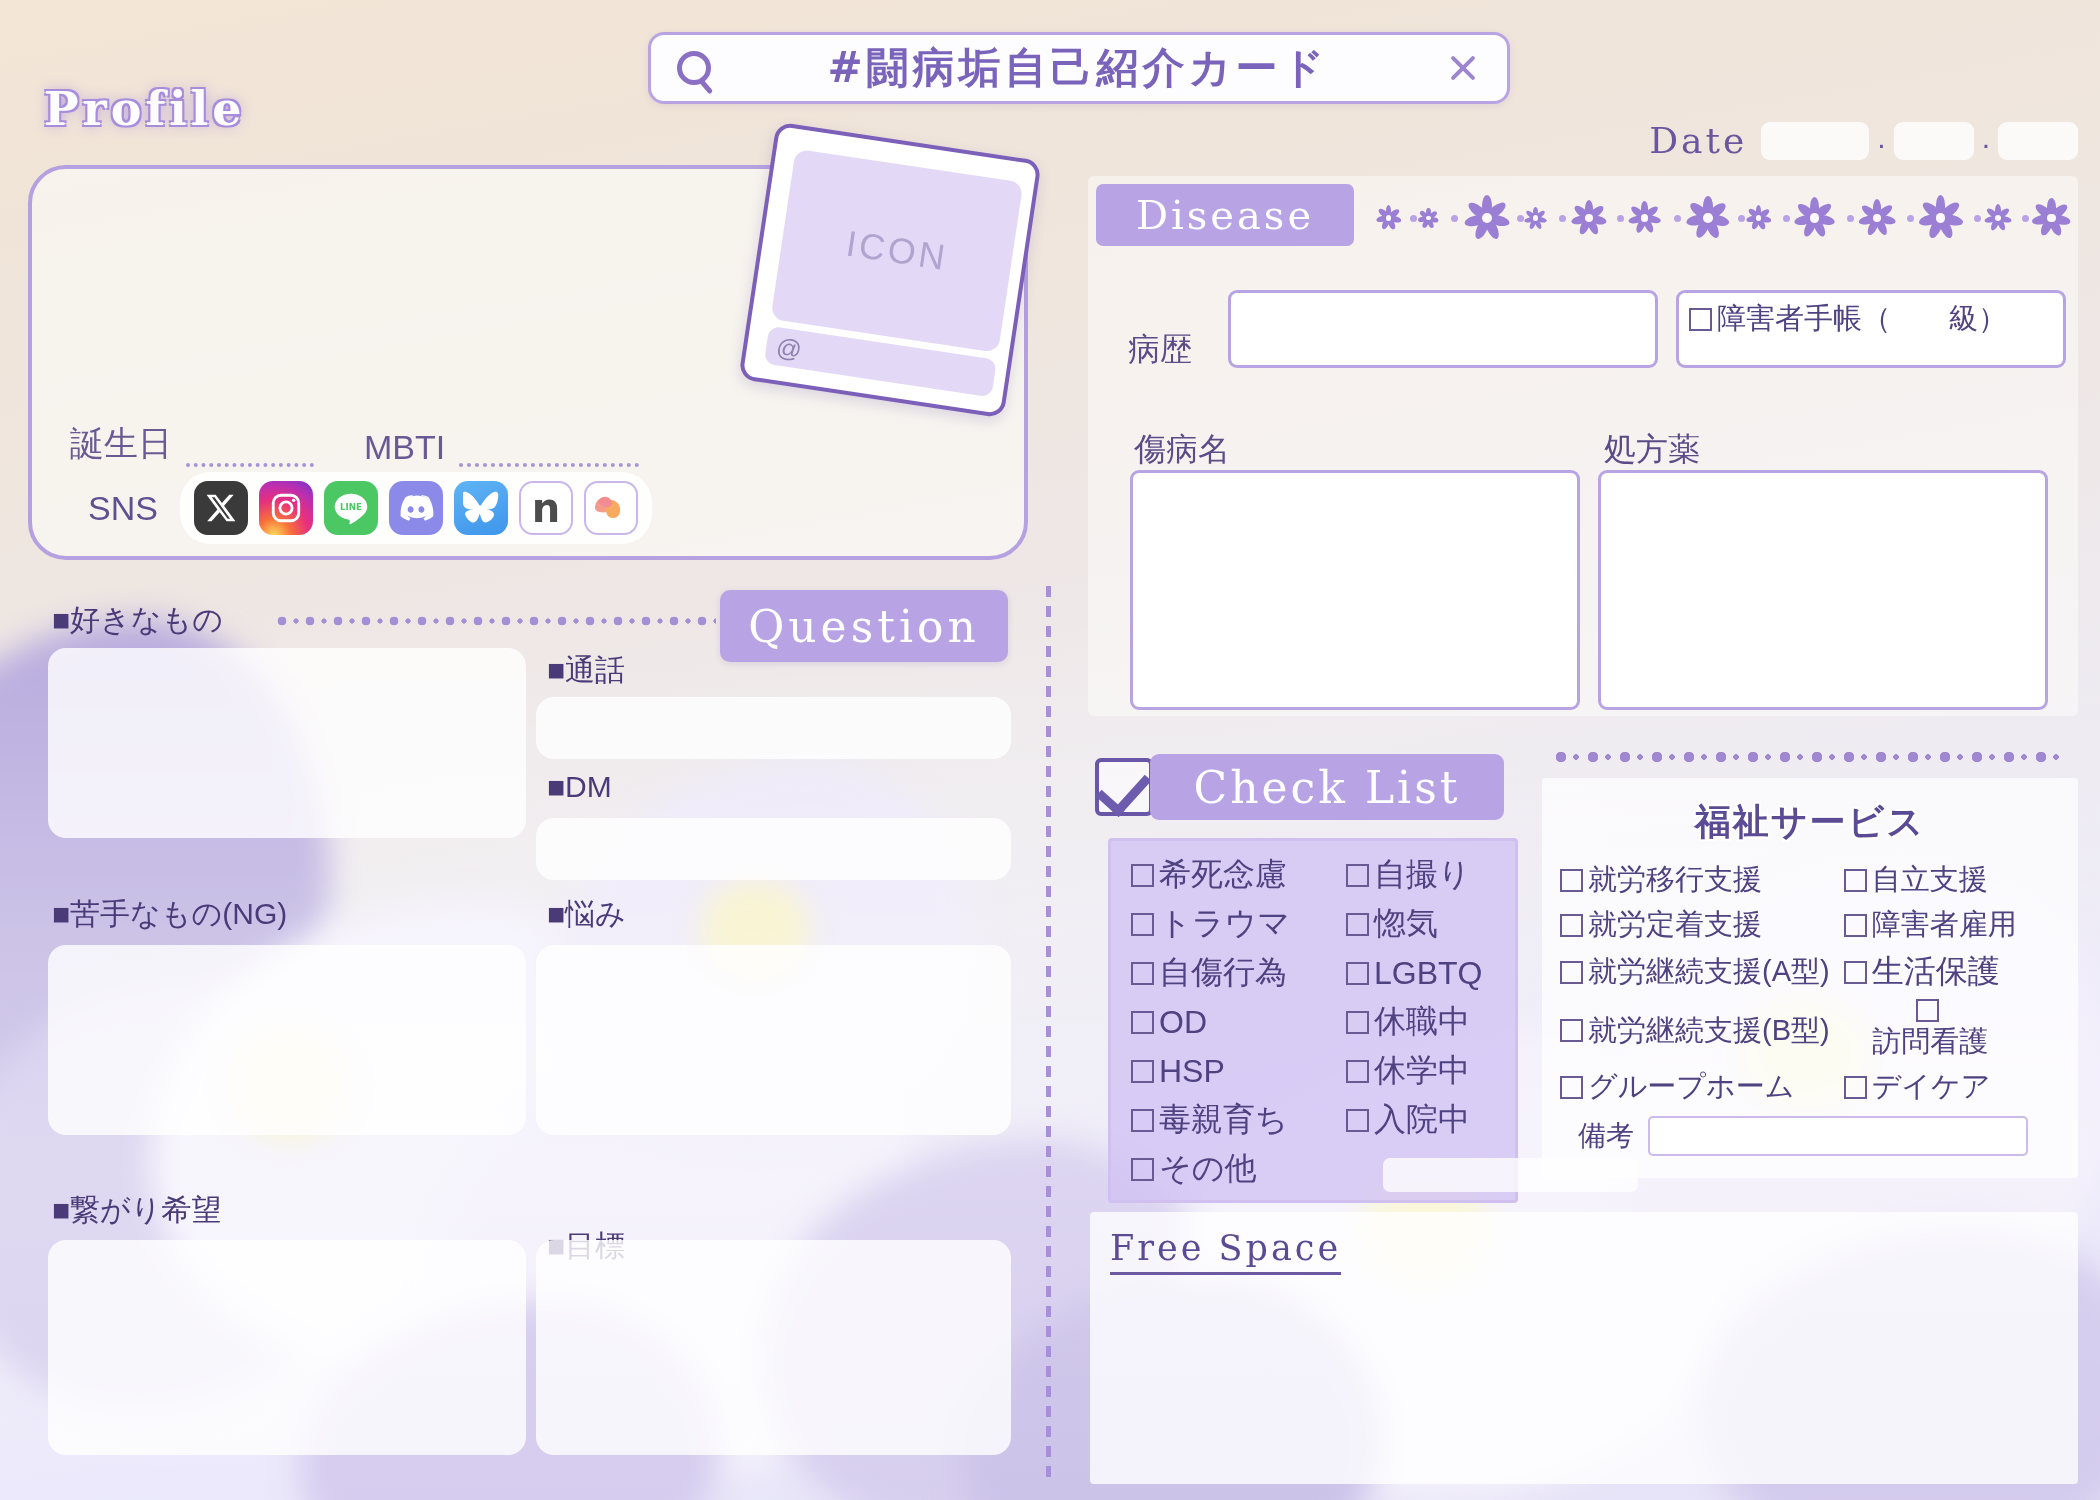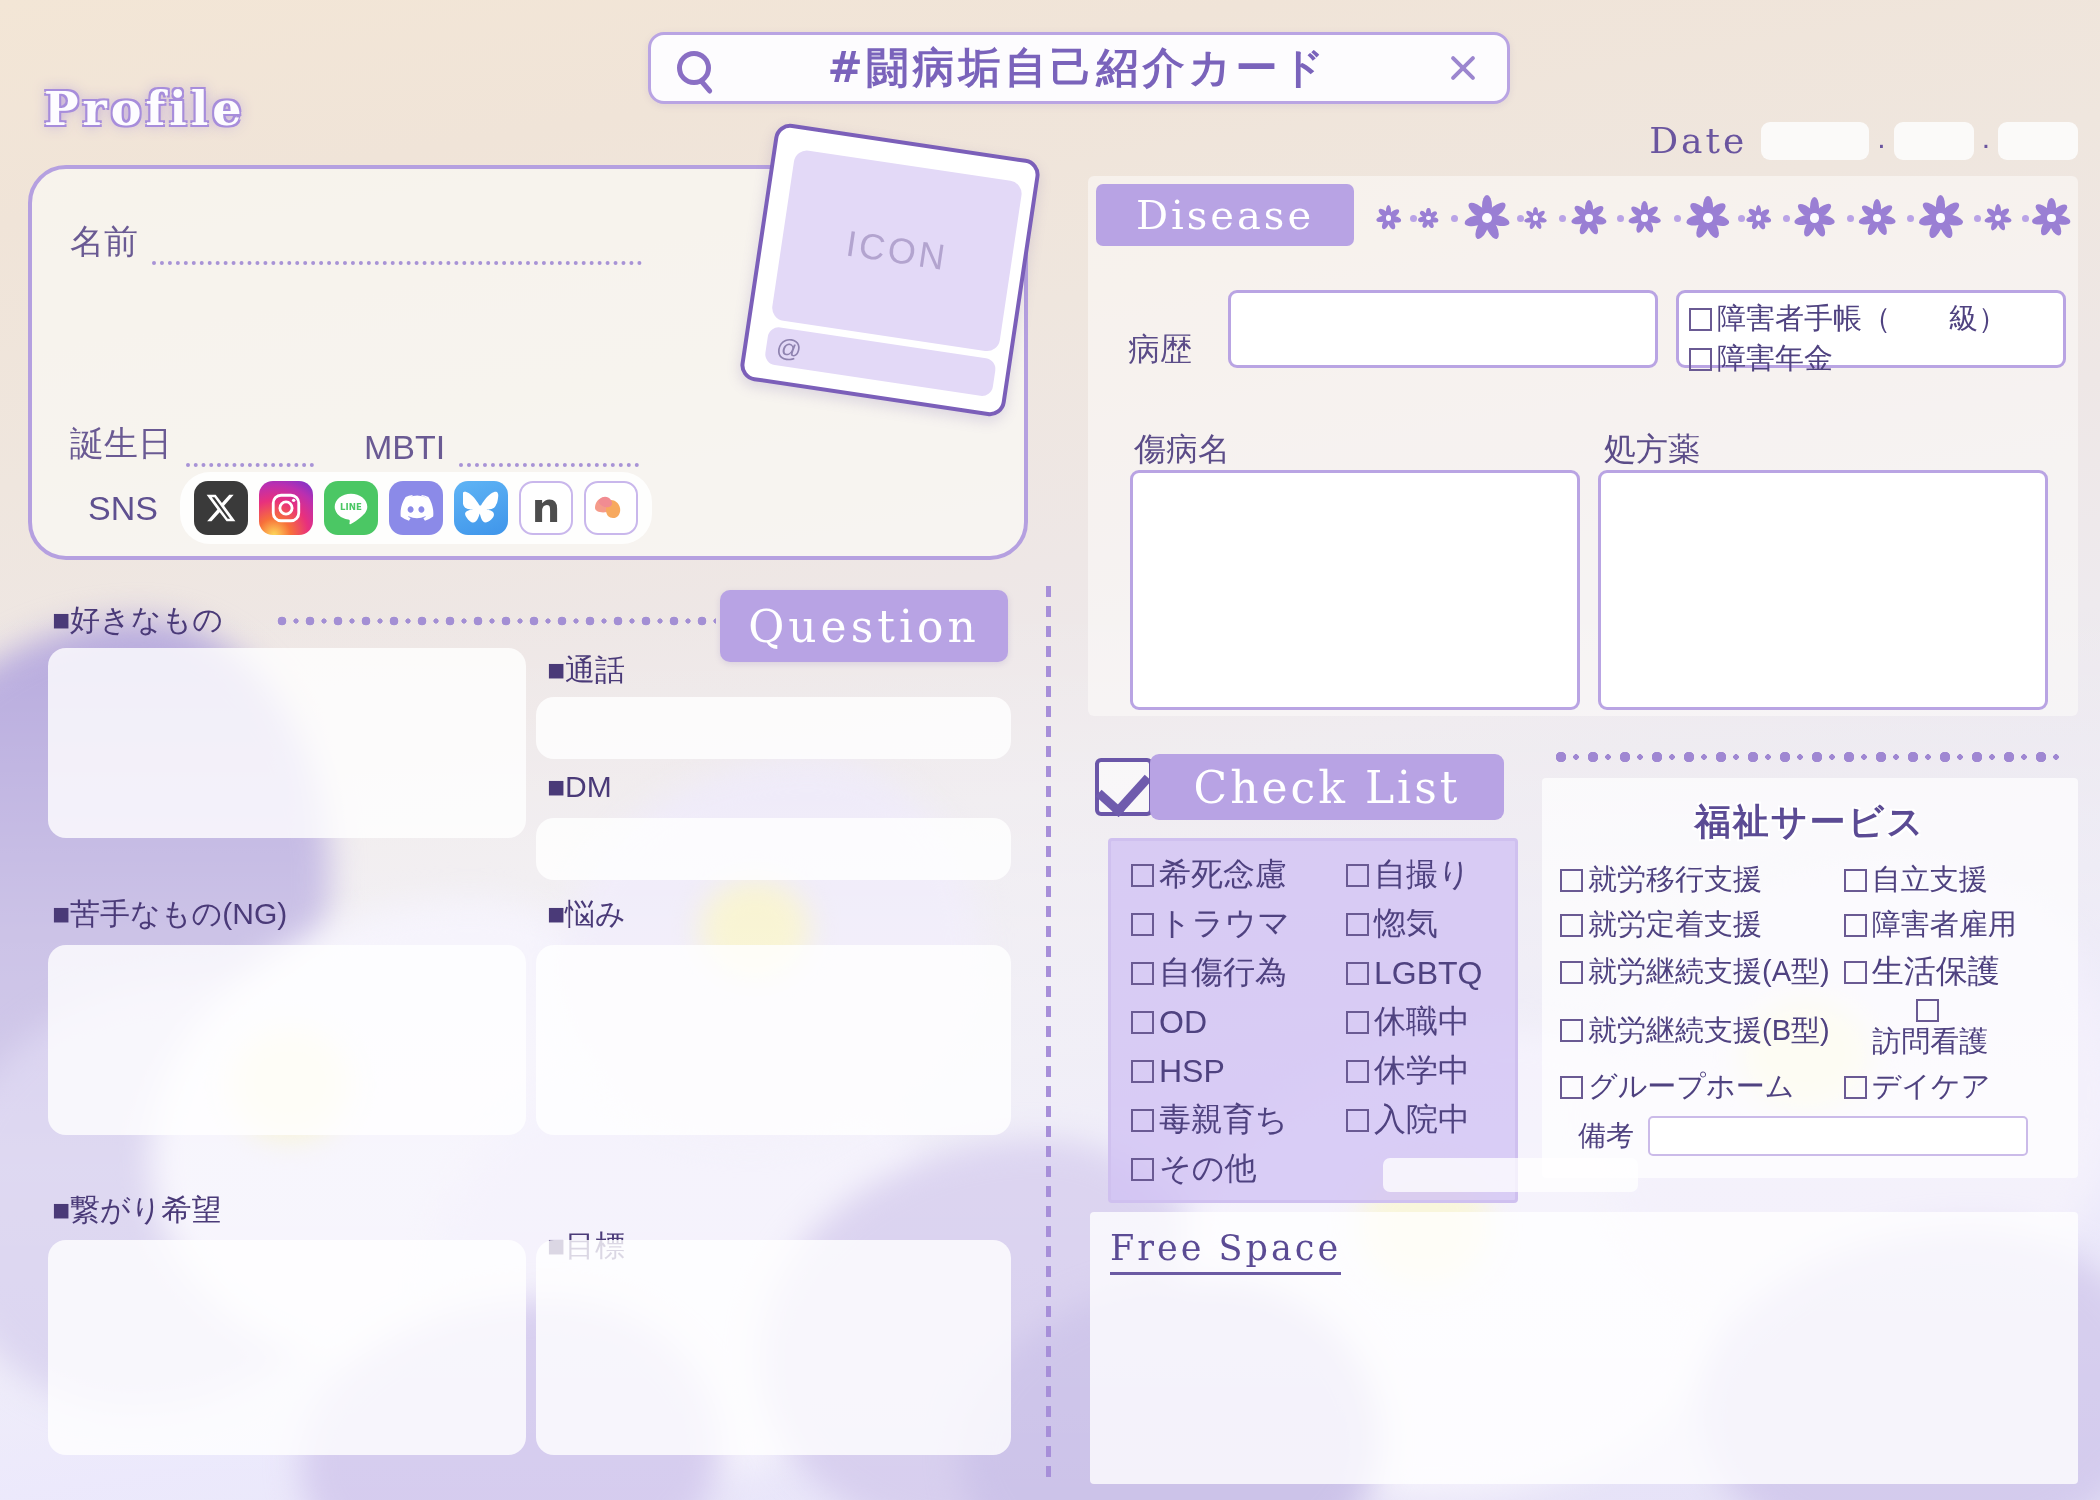--- a/index.html
+++ b/index.html
@@ -489,24 +489,20 @@
     <span class="dlabel">Date</span>
     <span class="dbox"></span>
     <span class="ddot">.</span>
     <span class="dbox sm"></span>
     <span class="ddot">.</span>
     <span class="dbox sm"></span>
   </div>
 
   <div id="profile-title">Profile</div>
   <div id="profile-card">
-    <div class="prow" style="left:38px; top:50px; width:900px;">
-      <span class="plabel">名前</span>
-      <span class="dline" style="width:490px;"></span>
-    </div>
     <div class="prow" style="left:38px; top:252px;">
       <span class="plabel">誕生日</span>
       <span class="dline" style="width:128px;"></span>
       <span class="plabel" style="margin-left:50px;">MBTI</span>
       <span class="dline" style="width:180px;"></span>
     </div>
   </div>
 
   <div id="sns-row">
     <span class="plabel">SNS</span>
@@ -731,24 +727,20 @@
     </div>
 
   <div class="ds-label" style="position:absolute; left:1128px; top:328px;">病歴</div>
   <div class="whitebox" style="position:absolute; left:1228px; top:290px; width:430px; height:78px;"></div>
 
   <div class="whitebox" style="position:absolute; left:1676px; top:290px; width:390px; height:78px; padding:6px 10px;">
     <div class="cbrow" style="font-size:29px;">
       <span class="cb"></span>
       <span>障害者手帳（　　級）</span>
     </div>
-    <div class="cbrow" style="font-size:29px;">
-      <span class="cb"></span>
-      <span>障害年金</span>
-    </div>
   </div>
 
   <div class="ds-label" style="position:absolute; left:1134px; top:428px;">傷病名</div>
   <div class="whitebox" style="position:absolute; left:1130px; top:470px; width:450px; height:240px;"></div>
 
   <div class="ds-label" style="position:absolute; left:1604px; top:428px;">処方薬</div>
   <div class="whitebox" style="position:absolute; left:1598px; top:470px; width:450px; height:240px;"></div>
 
   <div id="chk-mark"></div>
   <div id="chk-tag">Check List</div>

